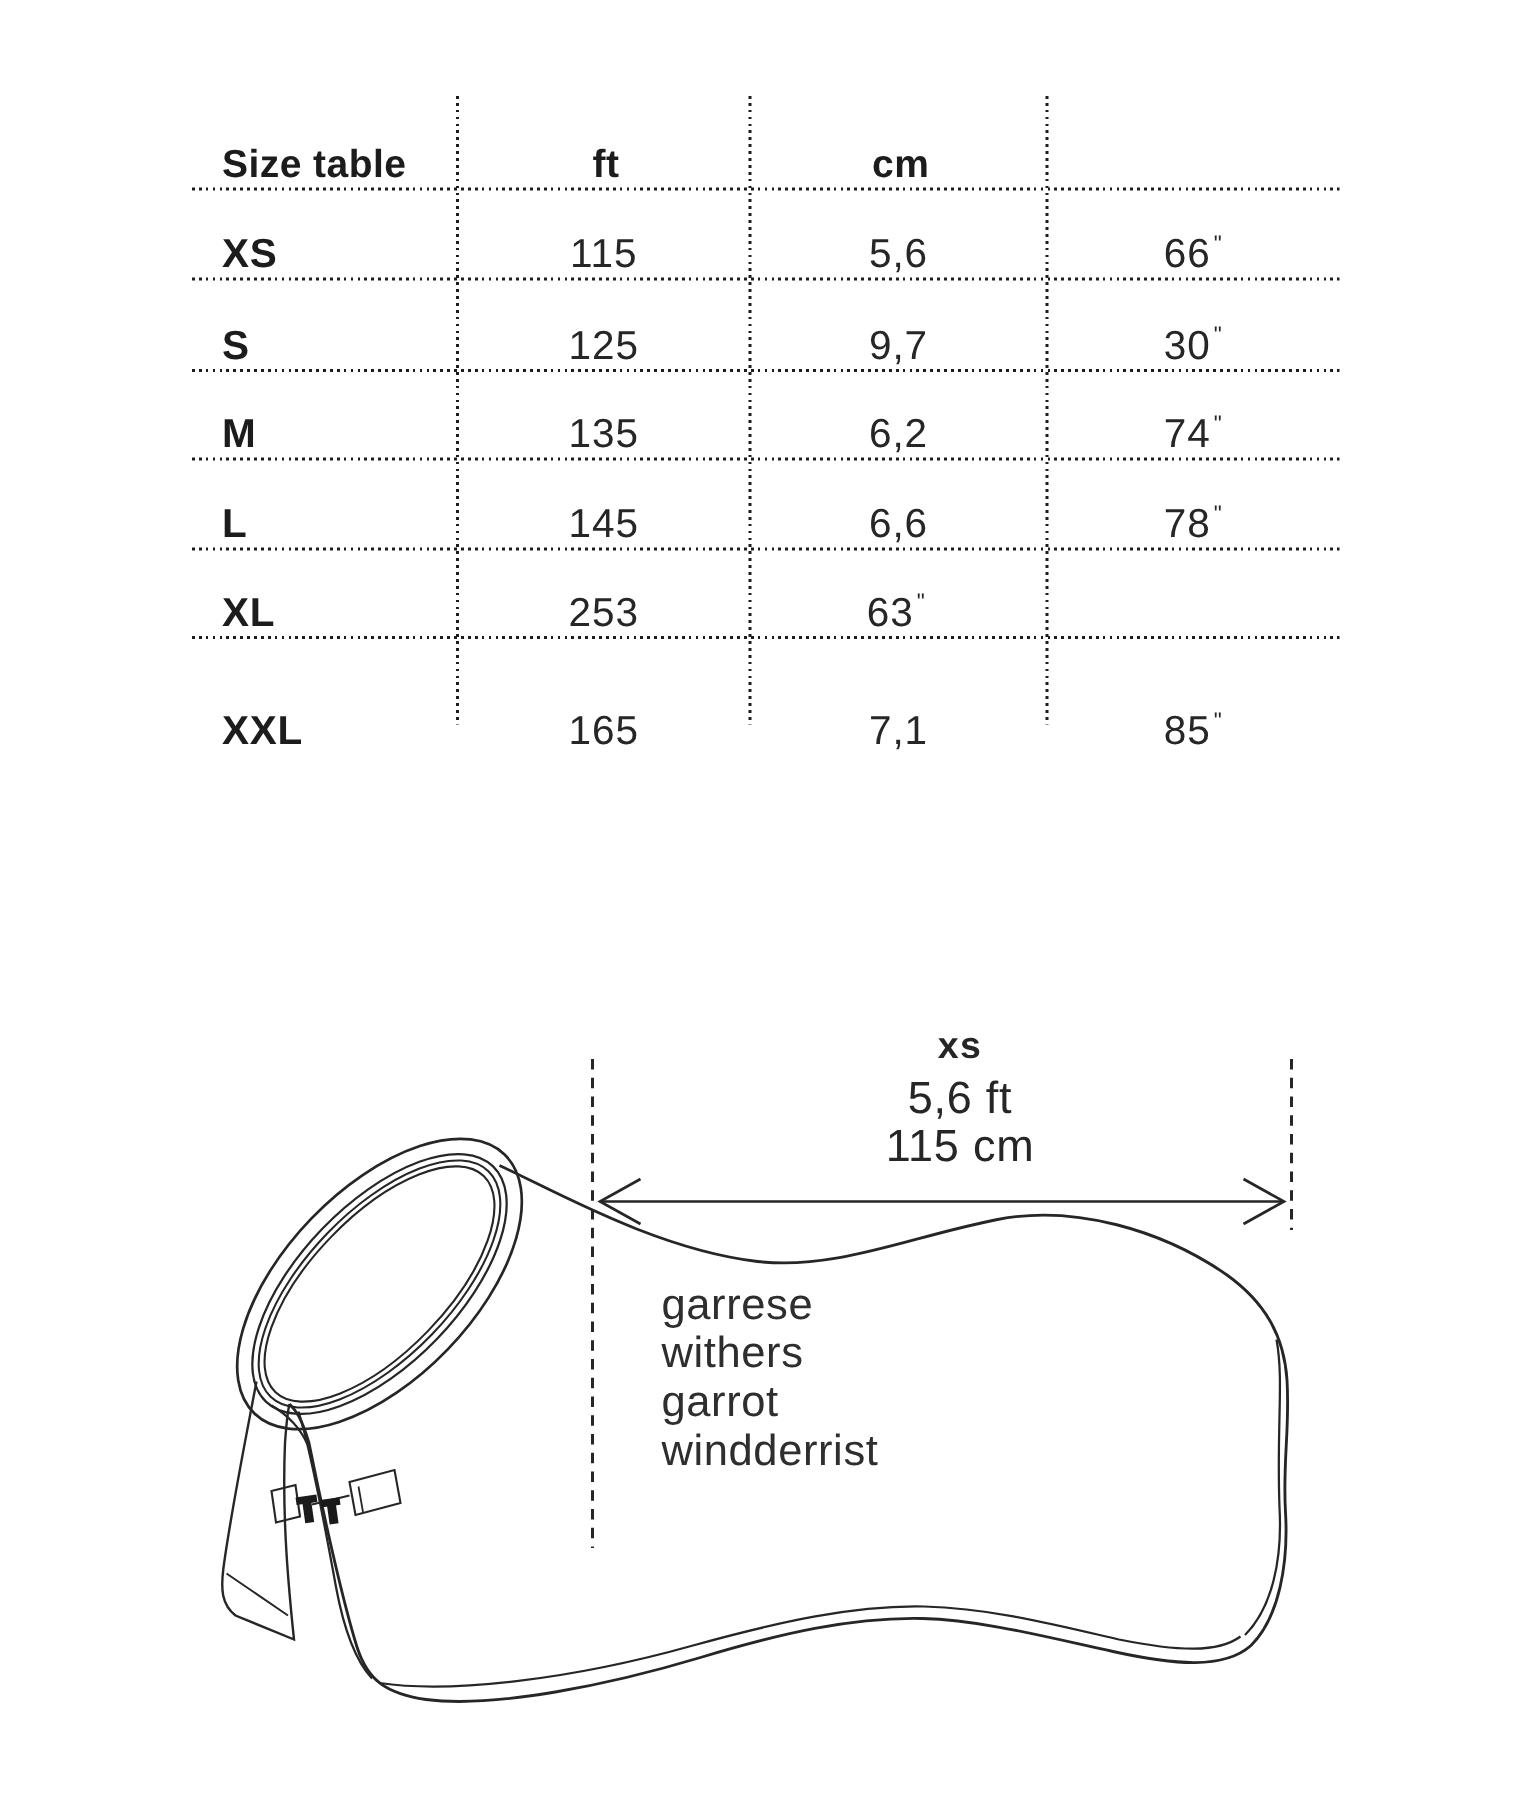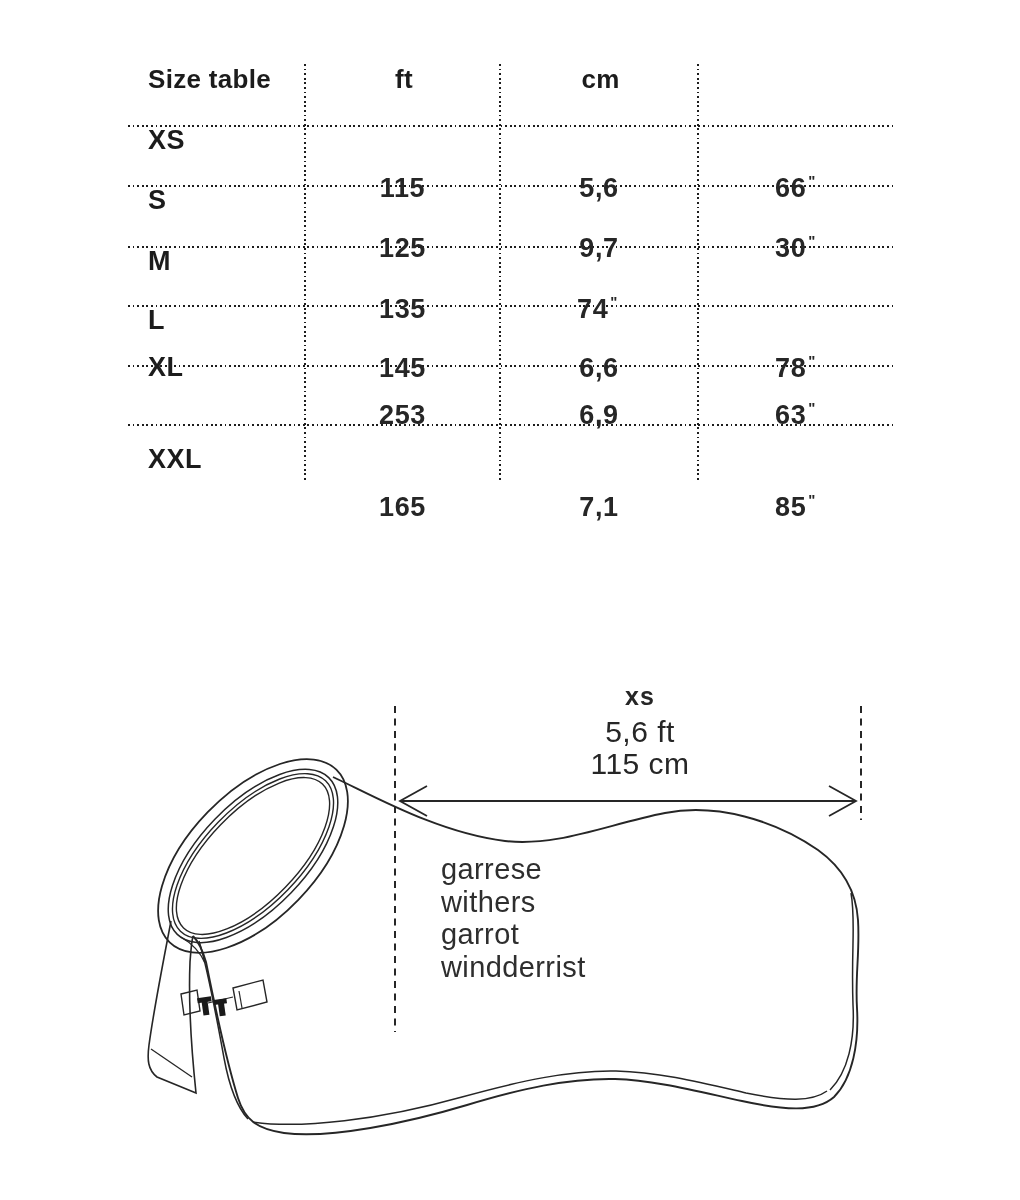--- a/index.html
+++ b/index.html
@@ -6,29 +6,29 @@
   body{
     width:1020px;height:1200px;position:relative;background:#ffffff;
     font-family:"Liberation Sans", sans-serif;color:#1c1c1c;overflow:hidden;
   }
   
   .size-table{position:absolute;left:128px;top:64px;width:765px;height:419px;}
   .vline{position:absolute;top:0;height:419px;width:2px;
     background:repeating-linear-gradient(to bottom,#1d1d1d 0 1.8px,transparent 1.8px 4.6px);}
   .hline{position:absolute;left:0;width:765px;height:2px;
     background:repeating-linear-gradient(to right,#1d1d1d 0 1.8px,transparent 1.8px 4.6px);}
-  .trow{position:absolute;left:0;width:765px;display:flex;align-items:flex-start;}
+  .trow{position:absolute;left:0;width:765px;display:flex;align-items:flex-end;}
   .cell{box-sizing:border-box;}
   .c0{width:177px;padding-left:20px;text-align:left;}
   .c1{width:195px;text-align:center;}
   .c2{width:198px;text-align:center;}
   .c3{width:195px;text-align:center;}
   .th{font-weight:700;font-size:26px;letter-spacing:.3px;}
   .rlabel{font-weight:700;font-size:27px;letter-spacing:.5px;}
-  .val{font-weight:700;font-size:27px;letter-spacing:.6px;color:#262626;margin-top:48px;}
+  .val{font-weight:400;font-size:27px;letter-spacing:.6px;color:#262626;margin-top:48px;}
   .prime{font-size:15px;position:relative;top:-11px;margin-left:2px;color:#262626;}
   
   svg.diagram{position:absolute;left:0;top:640px;}
   svg text{font-family:"Liberation Sans", sans-serif;fill:#262626;}
   .t-size{font-size:25px;font-weight:700;letter-spacing:1px;}
   .t-measure{font-size:30px;font-weight:400;letter-spacing:.5px;}
   .t-withers{font-size:29px;font-weight:400;letter-spacing:.4px;fill:#2e2e2e;}
   .ln{stroke:#262626;fill:none;}
 </style>
 </head>
@@ -62,34 +62,34 @@
   <div class="trow" style="top:121px;height:61px">
     <div class="cell c0 rlabel">S</div>
     <div class="cell c1 val">125</div>
     <div class="cell c2 val">9,7</div>
     <div class="cell c3 val"><span>30</span><span class="prime">"</span></div>
   </div>
 
   <div class="trow" style="top:182px;height:59px">
     <div class="cell c0 rlabel">M</div>
     <div class="cell c1 val">135</div>
+    <div class="cell c2 val">6,2</div>
     <div class="cell c3 val"><span>74</span><span class="prime">"</span></div>
   </div>
 
   <div class="trow" style="top:241px;height:60px">
     <div class="cell c0 rlabel">L</div>
     <div class="cell c1 val">145</div>
     <div class="cell c2 val">6,6</div>
     <div class="cell c3 val"><span>78</span><span class="prime">"</span></div>
   </div>
 
-  <div class="trow" style="top:288px;height:59px">
+  <div class="trow" style="top:301px;height:59px">
     <div class="cell c0 rlabel">XL</div>
     <div class="cell c1 val">253</div>
-    <div class="cell c2 val">6,9</div>
     <div class="cell c3 val"><span>63</span><span class="prime">"</span></div>
   </div>
 
   <div class="trow" style="top:380px;height:59px">
     <div class="cell c0 rlabel">XXL</div>
     <div class="cell c1 val">165</div>
     <div class="cell c2 val">7,1</div>
     <div class="cell c3 val"><span>85</span><span class="prime">"</span></div>
   </div>
 </div>

